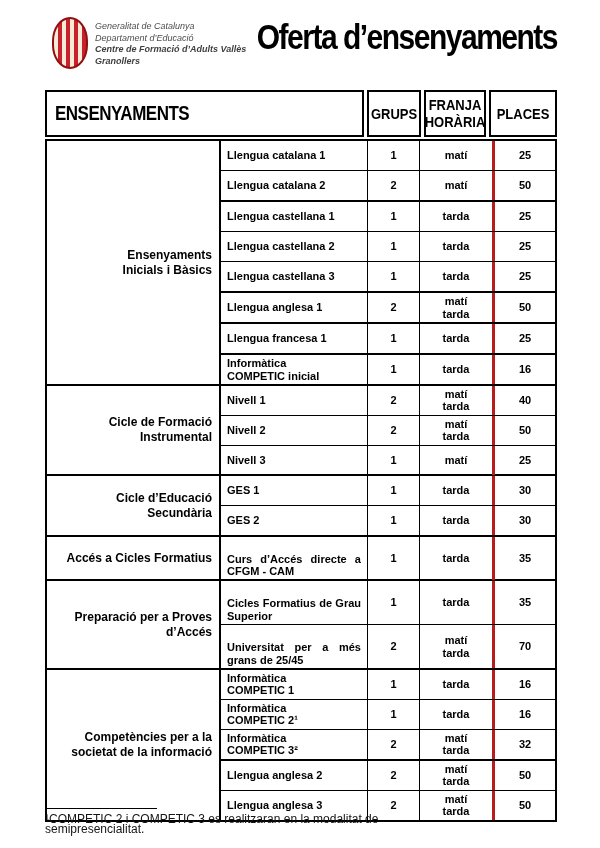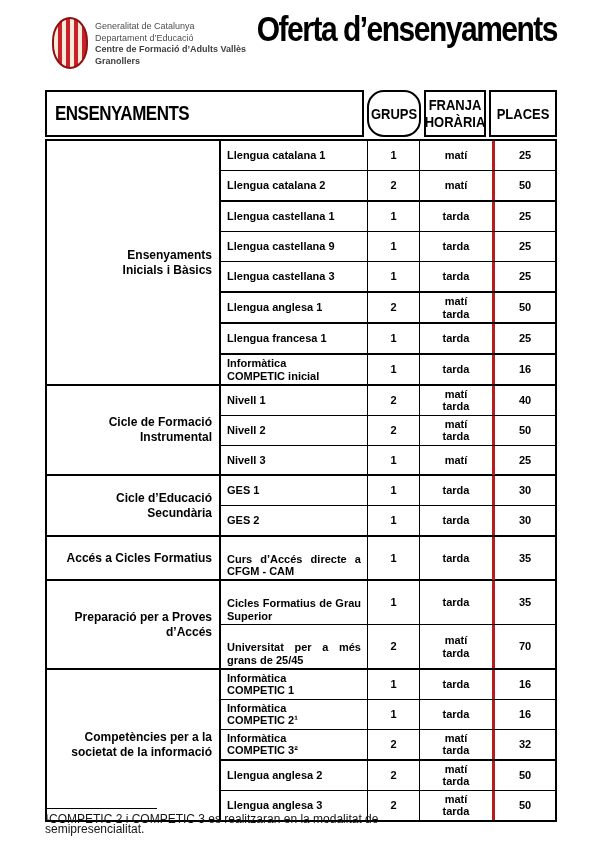--- a/index.html
+++ b/index.html
@@ -10,40 +10,40 @@
   }
 
   
   .org-header { position:absolute; top:17px; left:52px; display:flex; gap:7px; }
   .logo-shield {
     width:36px; height:52px; flex:0 0 36px;
     border:2px solid #8f1010; border-radius:50% / 46%;
     background:repeating-linear-gradient(90deg,#f8ecd6 0 4px,#c8202c 4px 8px);
     box-sizing:border-box;
   }
-  .org-lines { font-size:9px; line-height:11.5px; color:#4d4d4d; padding-top:4px; }
+  .org-lines { font-size:9px; line-height:11.5px; color:#4d4d4d; padding-top:4px;font-style:italic; }
   .org-lines .b { font-weight:bold; color:#3f3f3f; }
 
-  .title-block { position:absolute; top:14px; right:43px; text-align:right; }
+  .title-block { position:absolute; top:22px; right:43px; text-align:right; }
   .title-main, .title-sub { font-weight:bold; }
   .title-main { font-size:30px; line-height:30px; letter-spacing:-1.5px; }
   .title-sub  { font-size:18px; line-height:20px; letter-spacing:-0.8px; margin-top:3px; }
   .cond { display:inline-block; transform:scaleY(1.15); transform-origin:100% 50%; }
   .condc { display:inline-block; transform:scaleY(1.18); transform-origin:50% 50%; }
 
   
   .offers-table { position:absolute; top:90px; left:45px; width:512px; }
   .thead { display:flex; gap:3px; }
   .hcell {
     box-sizing:border-box; height:47px; border:2.5px solid #000;
     display:flex; align-items:center; justify-content:center;
     font-weight:bold; text-align:center; white-space:pre-line;
   }
   .hcell-ens    { flex:1; justify-content:flex-start; padding-left:8px; font-size:17px; letter-spacing:-0.5px; }
-  .hcell-grups  { width:54px; font-size:13px;border-radius:17px; }
+  .hcell-grups  { width:54px; font-size:13px; }
   .hcell-franja { width:62px; font-size:13px; line-height:14px; }
   .hcell-places { width:68px; font-size:13px; }
 
   .tbody { margin-top:2px; }
   .section { display:flex; border:2.5px solid #000; box-sizing:border-box; background:#fff; }
   .section + .section { margin-top:-2.5px; }
   .sec-label {
     width:174px; flex:0 0 174px; box-sizing:border-box;
     border-right:2.5px solid #000;
     display:flex; align-items:center; justify-content:flex-end;
@@ -114,21 +114,21 @@
               <div class="cell c-franja">matí</div>
               <div class="cell c-places">50</div>
             </div>
             <div class="row thick">
               <div class="cell c-course">Llengua castellana 1</div>
               <div class="cell c-grups">1</div>
               <div class="cell c-franja">tarda</div>
               <div class="cell c-places">25</div>
             </div>
             <div class="row">
-              <div class="cell c-course">Llengua castellana 9</div>
+              <div class="cell c-course">Llengua castellana 2</div>
               <div class="cell c-grups">1</div>
               <div class="cell c-franja">tarda</div>
               <div class="cell c-places">25</div>
             </div>
             <div class="row">
               <div class="cell c-course">Llengua castellana 3</div>
               <div class="cell c-grups">1</div>
               <div class="cell c-franja">tarda</div>
               <div class="cell c-places">25</div>
             </div>

